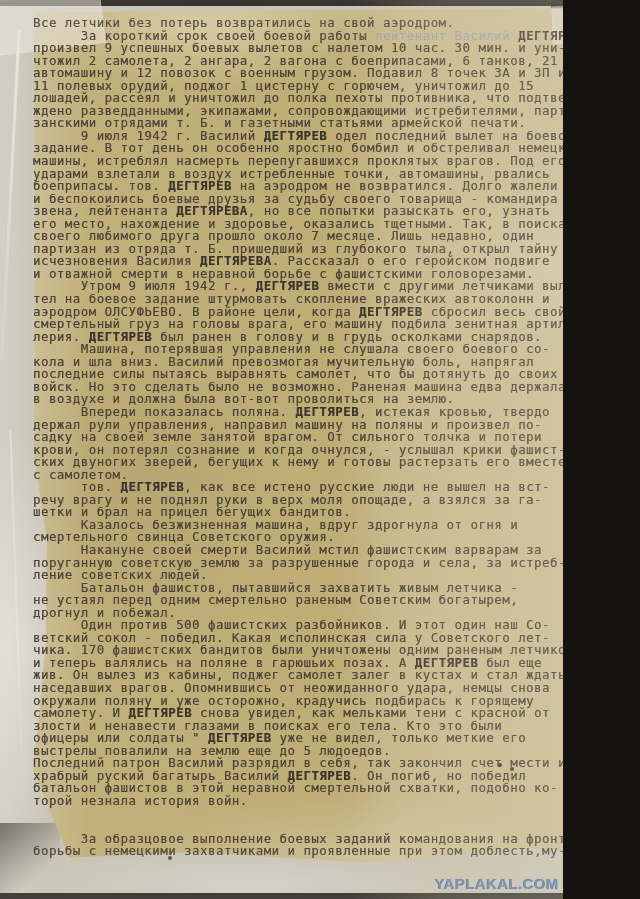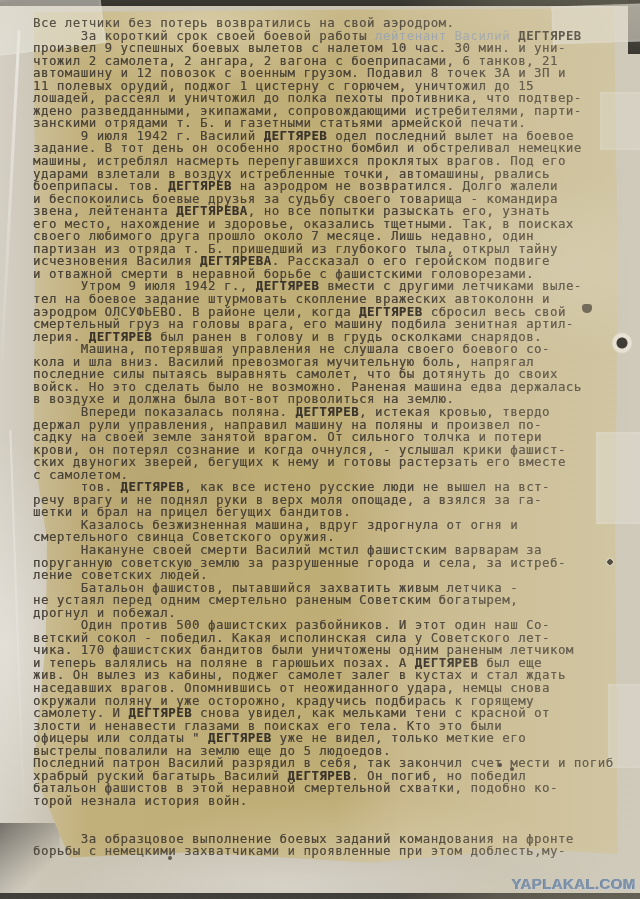--- a/index.html
+++ b/index.html
@@ -1,17 +1,17 @@
 <!DOCTYPE html>
 <html><head>
 <meta charset="utf-8">
 <style>
   html,body{margin:0;padding:0;background:#141310;}
-  #scan{position:relative;width:640px;height:899px;overflow:hidden;background:#141310;
-        font-family:"DejaVu Sans Mono","Liberation Mono",monospace;}
+  #scan{position:relative;width:528px;height:899px;overflow:hidden;background:#141310;
+        font-family:"DejaVu Sans Mono","Liberation Mono",monospace;padding-left:35px;}
   
   #backing{position:absolute;left:0;top:6px;right:0;bottom:6px;
     background:
       radial-gradient(ellipse 120px 300px at 8px 640px, rgba(255,255,255,0.35), transparent 70%),
       radial-gradient(ellipse 300px 60px at 45% 880px, rgba(255,255,255,0.30), transparent 75%),
       linear-gradient(90deg,#d4cfc3 0,#cac4b5 45px,#c5bfb0 55%,#ccc7ba 100%);
   }
   #corner-dark-bl{position:absolute;left:0;bottom:6px;width:60px;height:70px;
     background:linear-gradient(135deg,rgba(38,36,32,0.55),transparent 70%);}
   #notch-tr{position:absolute;top:0;right:0;width:12px;height:54px;background:#0e0d0b;}

